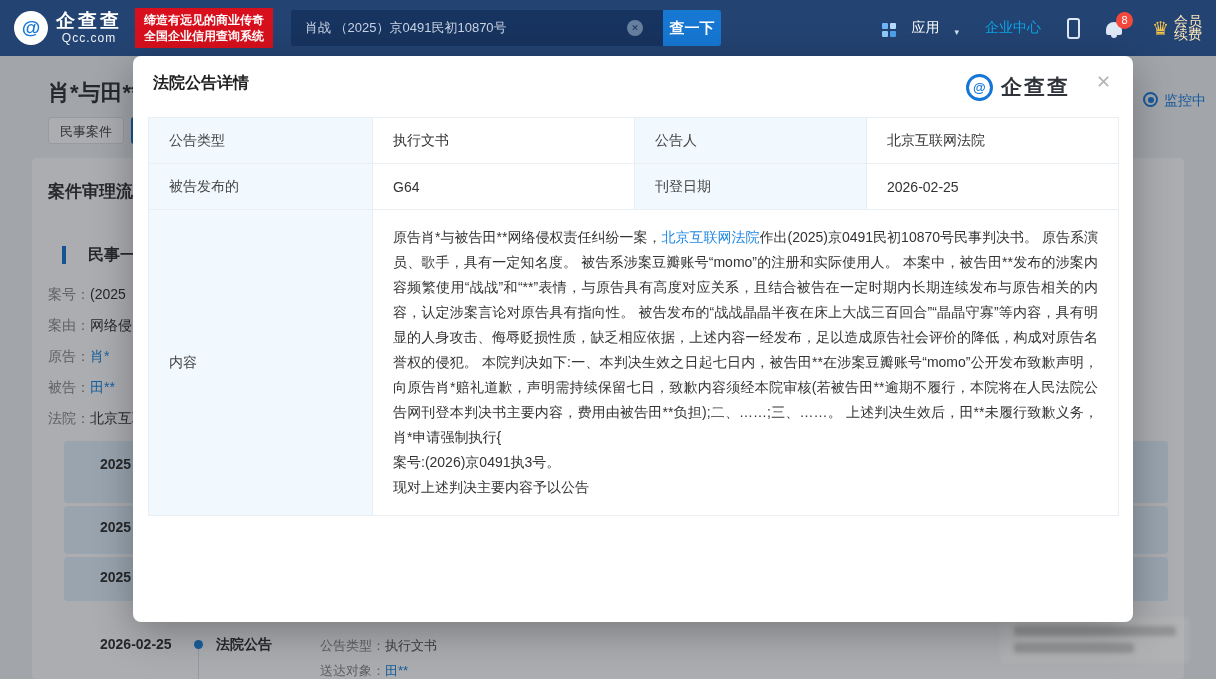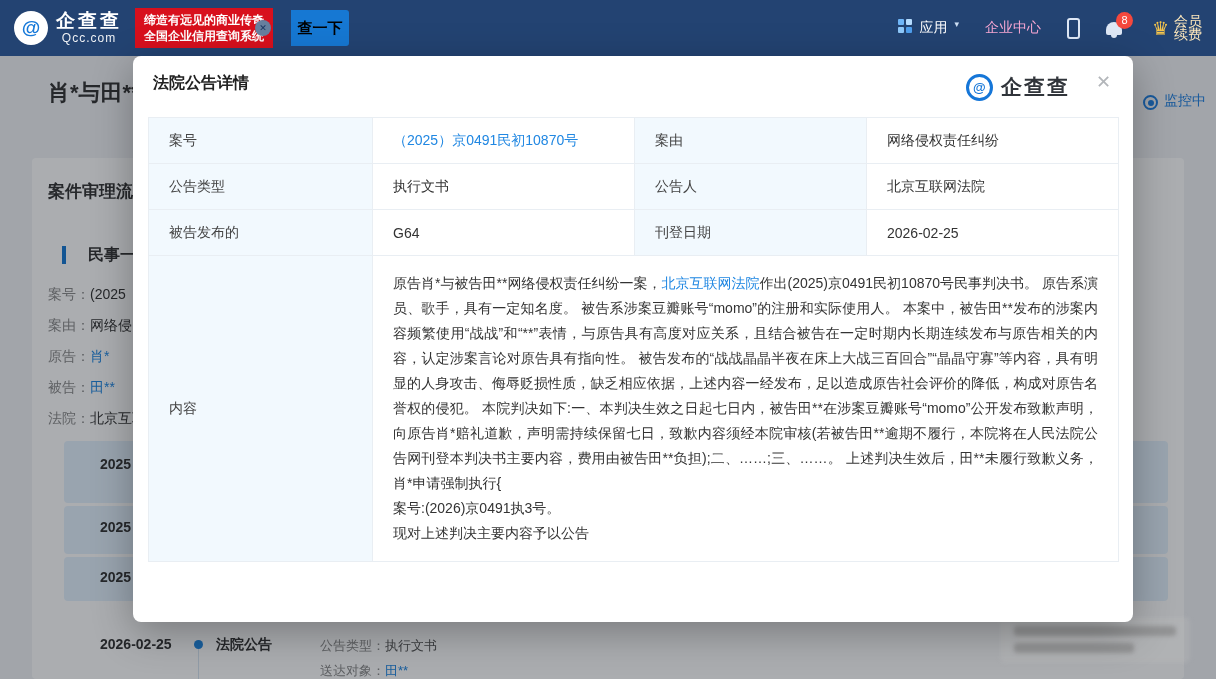--- a/index.html
+++ b/index.html
@@ -17,47 +17,47 @@
   .logo-name{font-size:19px;font-weight:bold;letter-spacing:3px;line-height:20px}
   .logo-sub{font-size:12px;letter-spacing:1px;opacity:.92}
   .banner{margin-left:13px;background:#d8101d;color:#fff;font-size:12px;font-weight:bold;
        padding:4px 9px;line-height:16px;white-space:nowrap}
   .searchbox{display:flex;margin-left:18px;position:relative;align-items:center}
   .search-input{width:372px;height:36px;background:#17335f;border:0;border-radius:3px 0 0 3px;
        color:#c8d4e5;font-size:13px;padding:0 34px 0 14px;outline:none;
        font-family:"Liberation Sans","DejaVu Sans",sans-serif}
   .clear{position:absolute;right:78px;top:10px;width:16px;height:16px;border-radius:50%;background:#67809f;
        color:#17335f;font-size:9px;display:flex;align-items:center;justify-content:center;cursor:pointer}
-  .search-btn{width:58px;height:36px;background:#1678d3;border:0;border-radius:0 3px 3px 0;color:#000000;
+  .search-btn{width:58px;height:36px;background:#1678d3;border:0;border-radius:0 3px 3px 0;color:#ffffff;
        font-size:15px;font-weight:bold;cursor:pointer;font-family:inherit}
   .nav-right{margin-left:auto;display:flex;align-items:center;gap:26px}
-  .app-menu{display:flex;align-items:flex-start;gap:7px;color:#fff;font-size:14px;cursor:pointer}
+  .app-menu{display:flex;align-items:flex-end;gap:15px;color:#fff;font-size:14px;cursor:pointer}
   .grid-icon{width:14px;height:14px;display:grid;grid-template-columns:6px 6px;grid-template-rows:6px 6px;gap:2px}
   .grid-icon span{border-radius:1px}
   .gi1{background:#6fb6f8}.gi2{background:#b5dcff}.gi3{background:#8fc9fb}.gi4{background:#4f9fee}
   .caret{font-size:9px;color:#cfe0f5}
-  .nav-link{color:#f9a8d4;font-size:14px;cursor:pointer}
+  .nav-link{color:#0ea5e9;font-size:14px;cursor:pointer}
   .phone-icon{width:13px;height:21px;border:2px solid #dfe8f6;border-radius:3px;cursor:pointer}
   .bell-wrap{position:relative;cursor:pointer;margin-right:4px}
   .bell{position:relative;width:16px;height:13px;background:#dfe8f6;border-radius:8px 8px 2px 2px}
   .bell:after{content:"";position:absolute;left:5px;top:13px;width:6px;height:3px;background:#dfe8f6;
        border-radius:0 0 3px 3px}
   .badge{position:absolute;top:-10px;right:-11px;min-width:17px;height:17px;border-radius:9px;background:#f5483d;
        color:#fff;font-size:11px;line-height:17px;text-align:center;padding:0 3px}
   .vip{display:flex;align-items:center;gap:5px;cursor:pointer}
   .crown{color:#f7c64b;font-size:19px;line-height:19px}
   .vip-text{font-size:14px;color:#ffe9bd;line-height:13px}
 
   
   .page-title{position:absolute;left:48px;top:78px;font-size:22px;font-weight:bold;color:#333;z-index:1}
   .tabs{position:absolute;left:48px;top:117px;display:flex;gap:7px;z-index:1}
   .tab{height:27px;line-height:27px;padding:0 11px;font-size:13px;border-radius:3px;cursor:pointer;white-space:nowrap}
   .tab-plain{background:#ffffff;color:#444;border:1px solid #e1e4e8}
   .tab-active{background:#1678d3;color:#fff;min-width:58px}
-  .monitor{position:absolute;right:10px;top:92px;display:flex;align-items:flex-end;gap:6px;color:#1e7fe0;
+  .monitor{position:absolute;right:10px;top:92px;display:flex;align-items:flex-start;gap:6px;color:#1e7fe0;
        font-size:14px;z-index:1;cursor:pointer}
   .monitor-icon{width:15px;height:15px;border:2px solid #1e7fe0;border-radius:50%;position:relative}
   .monitor-icon:after{content:"";position:absolute;left:2.5px;top:2.5px;width:6px;height:6px;background:#1e7fe0;border-radius:50%}
   .card{position:absolute;left:32px;top:158px;width:1152px;height:521px;background:#fff;border-radius:4px;z-index:1}
   .section-title{position:absolute;left:48px;top:180px;font-size:17px;font-weight:bold;color:#333;z-index:2}
   .trial-title{position:absolute;left:62px;top:246px;font-size:16px;font-weight:bold;color:#333;
        padding-left:22px;border-left:4px solid #1678d3;line-height:18px;z-index:2}
   .field{position:absolute;left:48px;font-size:14px;color:#333;z-index:2;white-space:nowrap}
   .fl{color:#8a8a8a}
   .link{color:#2087e2;text-decoration:none;cursor:pointer}
@@ -106,20 +106,21 @@
       <div class="logo-text">
         <div class="logo-name">企查查</div>
         <div class="logo-sub">Qcc.com</div>
       </div>
     </div>
     <div class="banner">
       <div>缔造有远见的商业传奇</div>
       <div>全国企业信用查询系统</div>
     </div>
     <div class="searchbox">
+      <input class="search-input" value="肖战 （2025）京0491民初10870号" style="">
       <span class="clear">✕</span>
       <button class="search-btn">查一下</button>
     </div>
     <div class="nav-right">
       <div class="app-menu">
         <span class="grid-icon">
           <span class="gi1"></span>
             <span class="gi2"></span>
             <span class="gi3"></span>
             <span class="gi4"></span>
@@ -138,20 +139,24 @@
         <span class="vip-text">
           <div>会员</div>
           <div>续费</div>
         </span>
       </div>
     </div>
   </header>
 
   <div class="page-title">肖*与田**</div>
 
+  <div class="tabs">
+    <span class="tab tab-plain">民事案件</span>
+    <span class="tab tab-active">开</span>
+  </div>
 
   <div class="monitor">
     <span class="monitor-icon"></span>
     <span>监控中</span>
   </div>
 
   <div class="card"></div>
   <div class="section-title">案件审理流程</div>
   <div class="trial-title">民事一审</div>
 
@@ -206,28 +211,20 @@
     </div>
 
     <table class="detail-table">
       <colgroup>
           <col style="width:224px">
           <col style="width:262px">
           <col style="width:232px">
           <col style="width:252px">
         </colgroup>
       <tbody>
-          <tr>
-        <td class="lbl">案号</td>
-        <td>
-          <a class="link">（2025）京0491民初10870号</a>
-        </td>
-        <td class="lbl">案由</td>
-        <td>网络侵权责任纠纷</td>
-      </tr>
       <tr>
         <td class="lbl">公告类型</td>
         <td>执行文书</td>
         <td class="lbl">公告人</td>
         <td>北京互联网法院</td>
       </tr>
       <tr>
         <td class="lbl">被告发布的</td>
         <td>G64</td>
         <td class="lbl">刊登日期</td>

